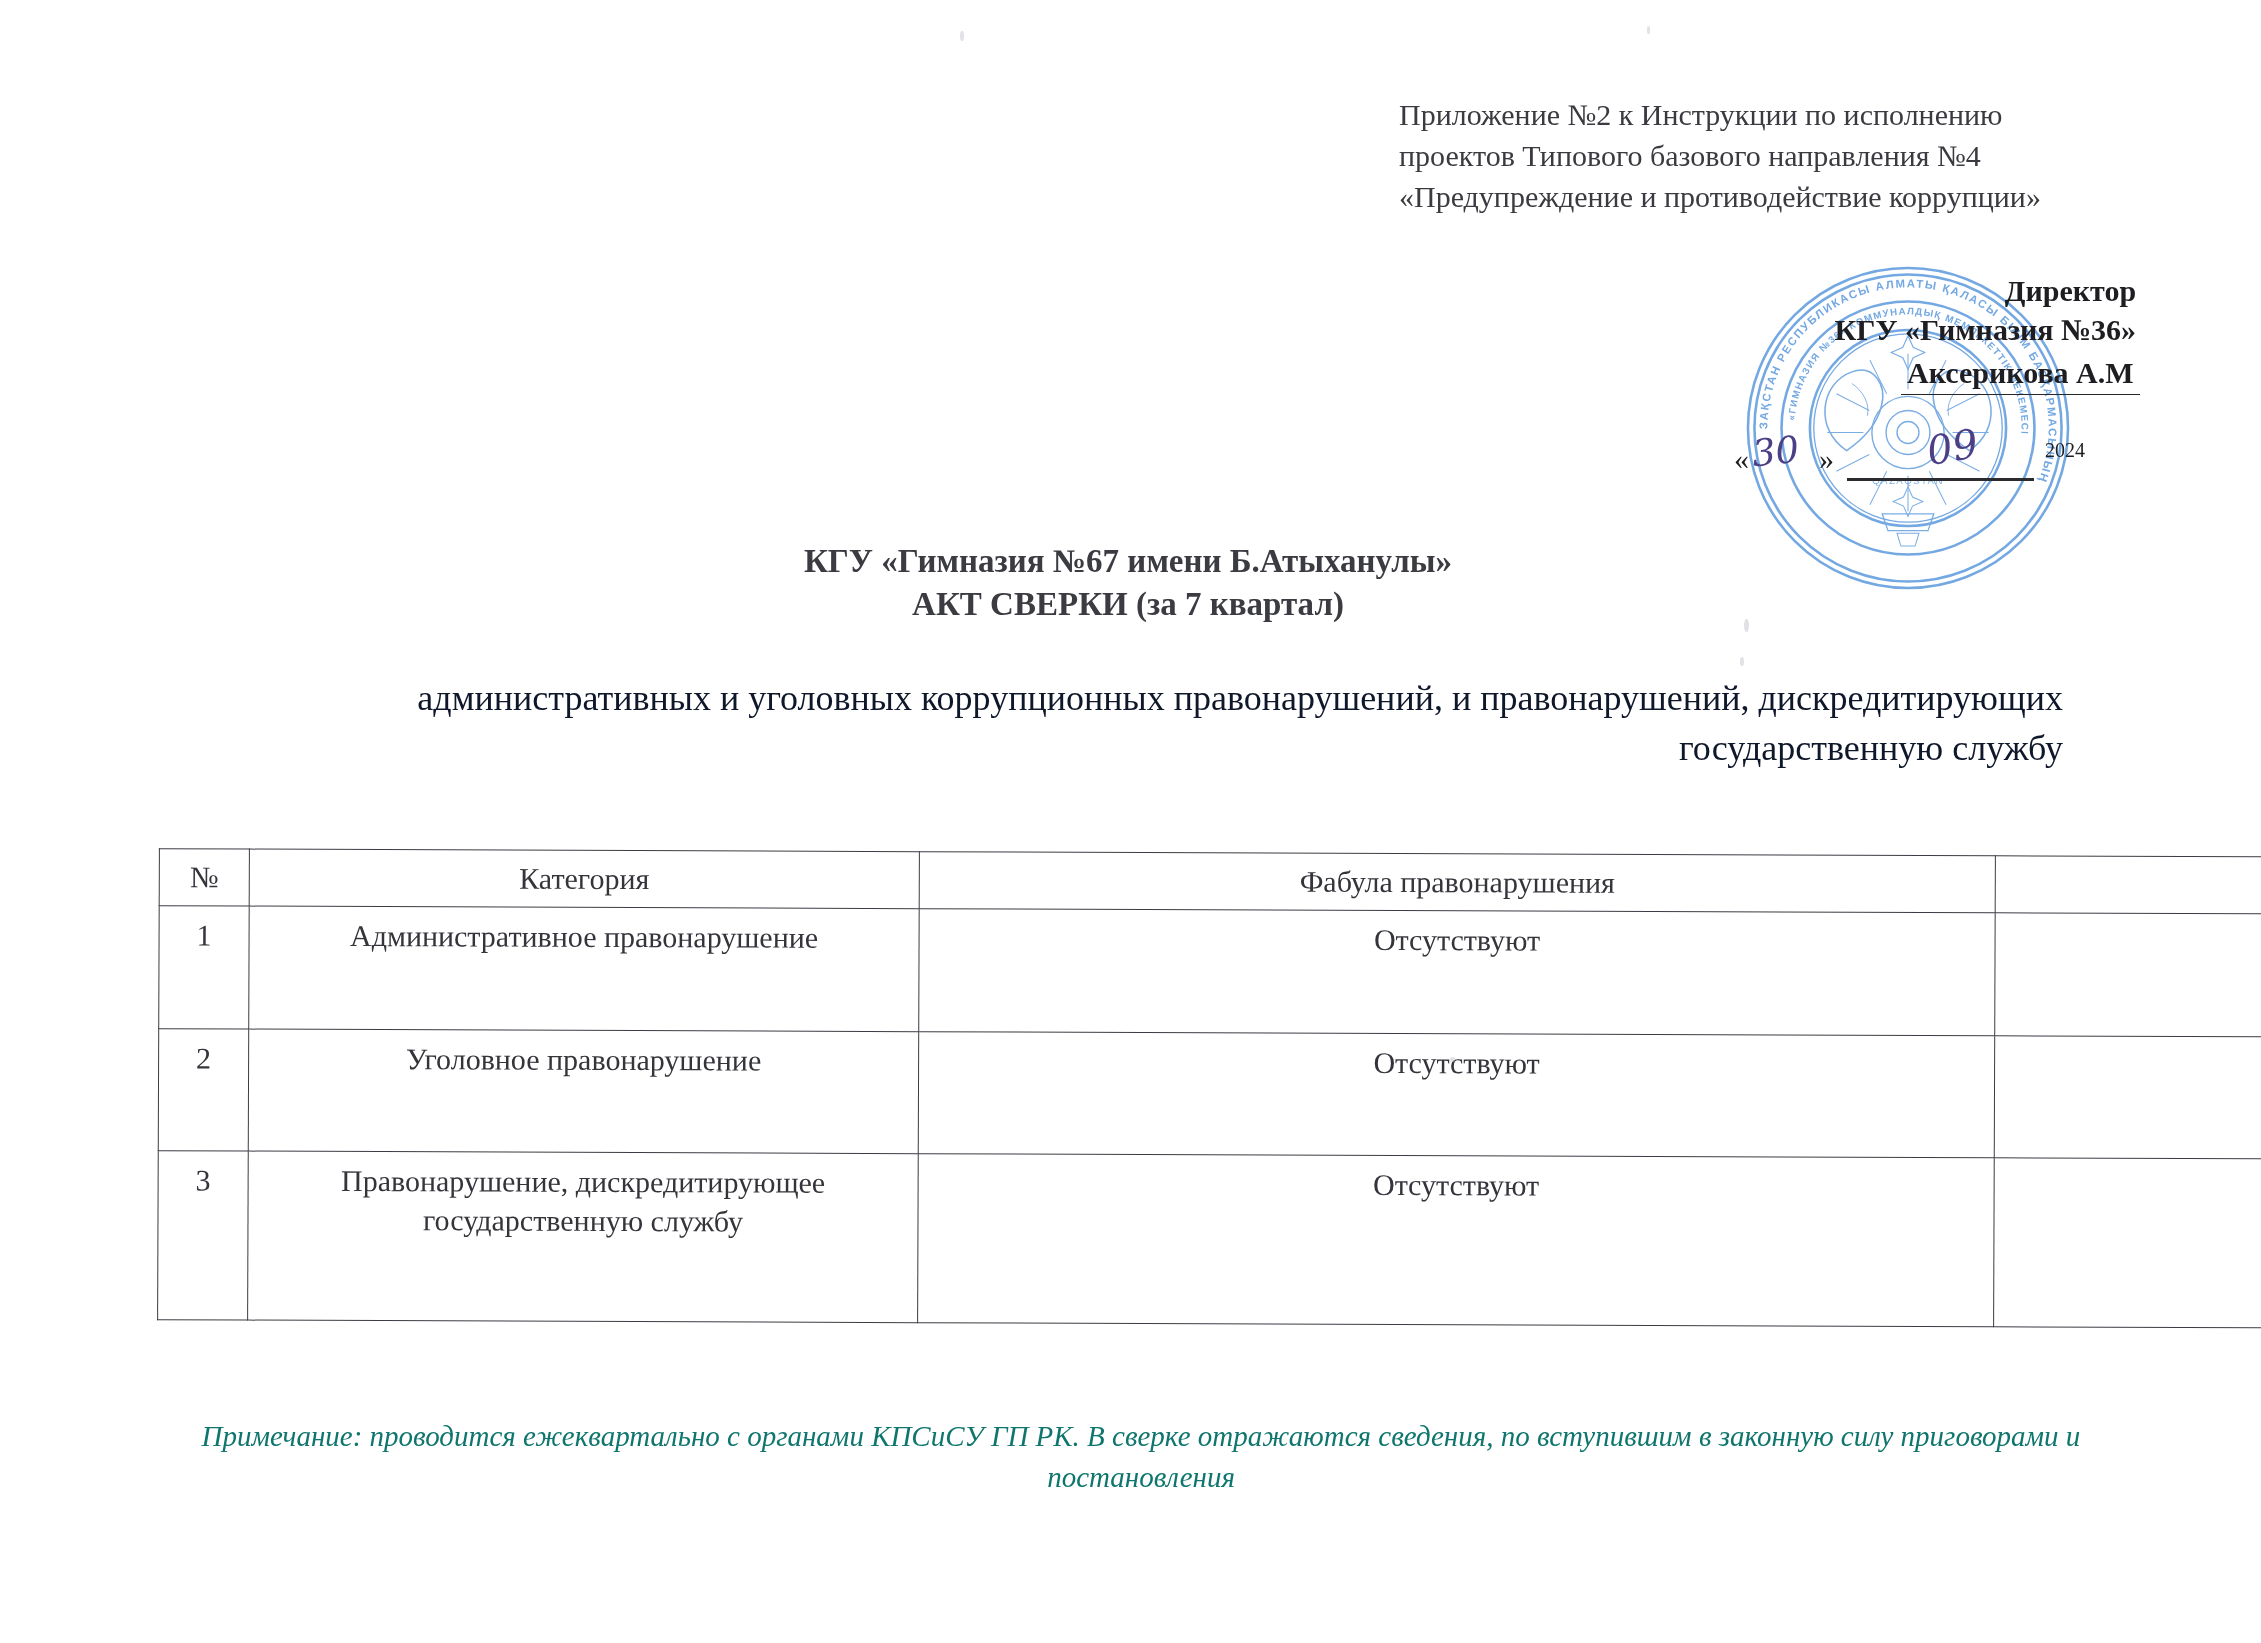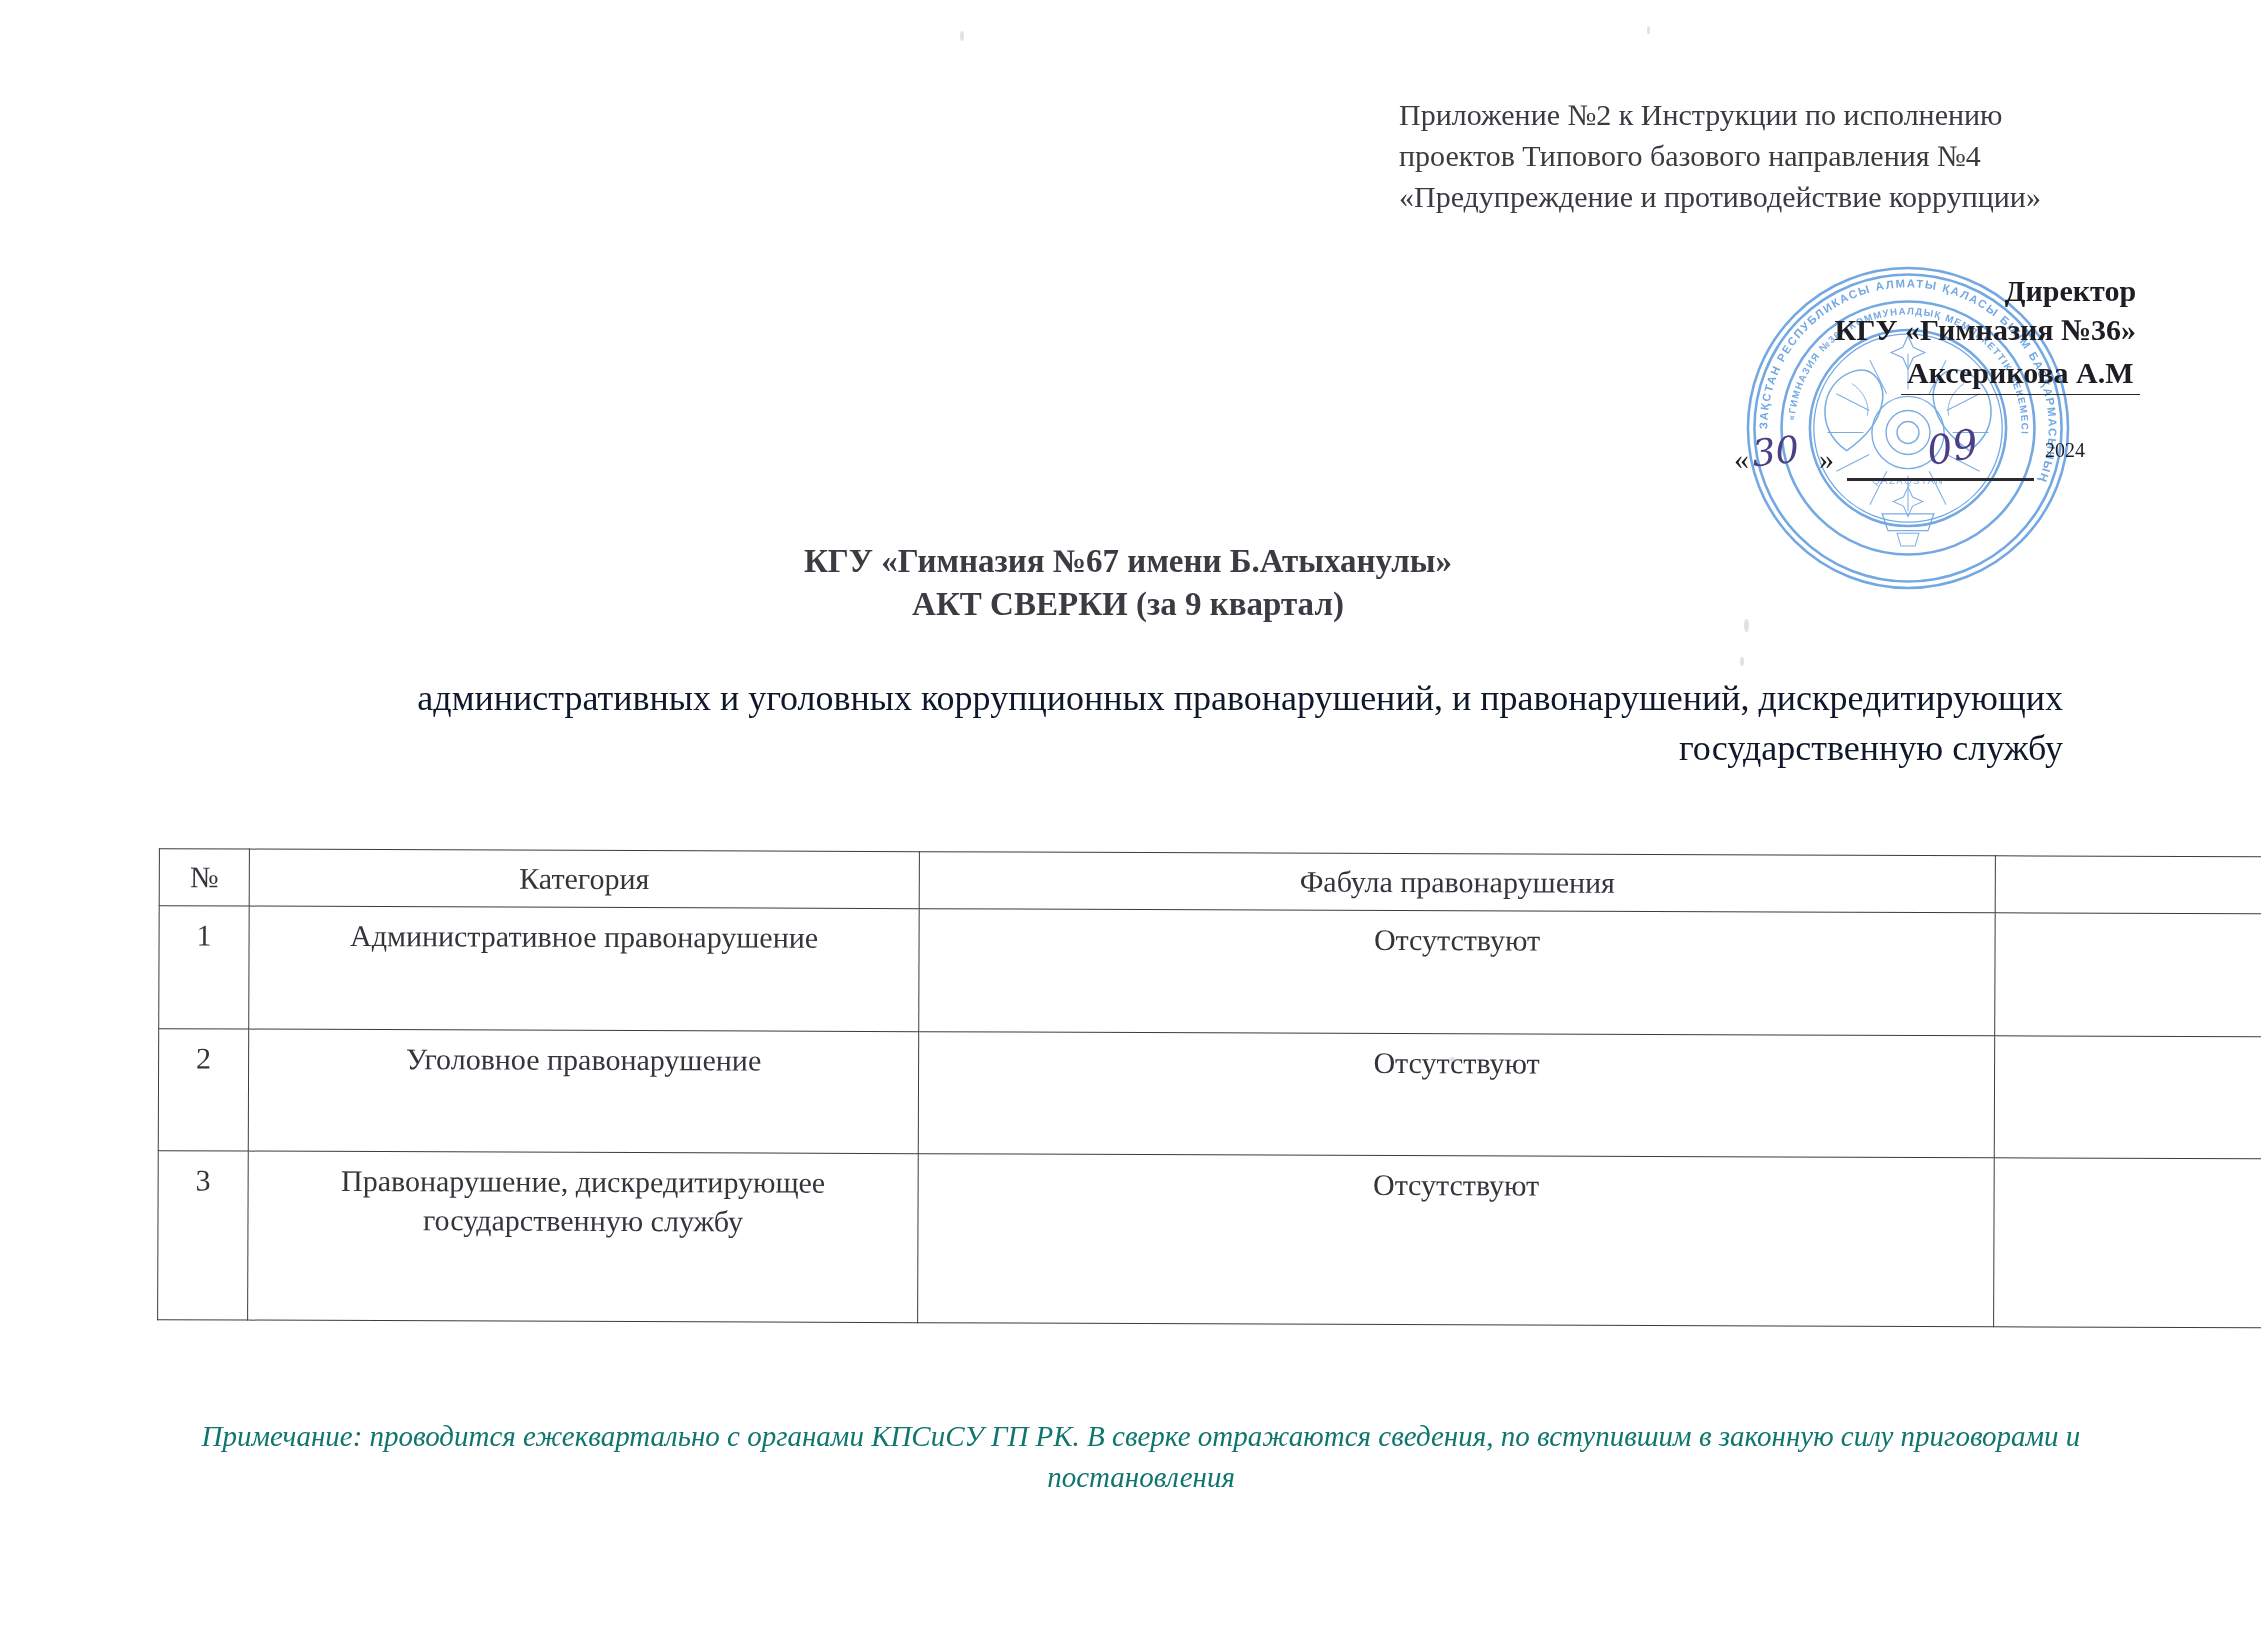--- a/index.html
+++ b/index.html
@@ -269,21 +269,21 @@
     <span class="date-quote-open">«</span>
     <span class="date-day">30</span>
     <span class="date-quote-close">»</span>
     <span class="date-rule"></span>
     <span class="date-month">09</span>
     <span class="date-year">2024</span>
   </div>
 
   <div class="doc-title">
     <div>КГУ «Гимназия №67 имени Б.Атыханулы»</div>
-    <div>АКТ СВЕРКИ (за 9 квартал)</div>
+    <div>АКТ СВЕРКИ (за 7 квартал)</div>
   </div>
 
   <div class="doc-subtitle">административных и уголовных коррупционных правонарушений, и правонарушений, дискредитирующих государственную службу</div>
 
   <div class="table-wrap">
     <table class="act">
       <colgroup>
         <col class="col-num">
         <col class="col-cat">
         <col class="col-fab">

